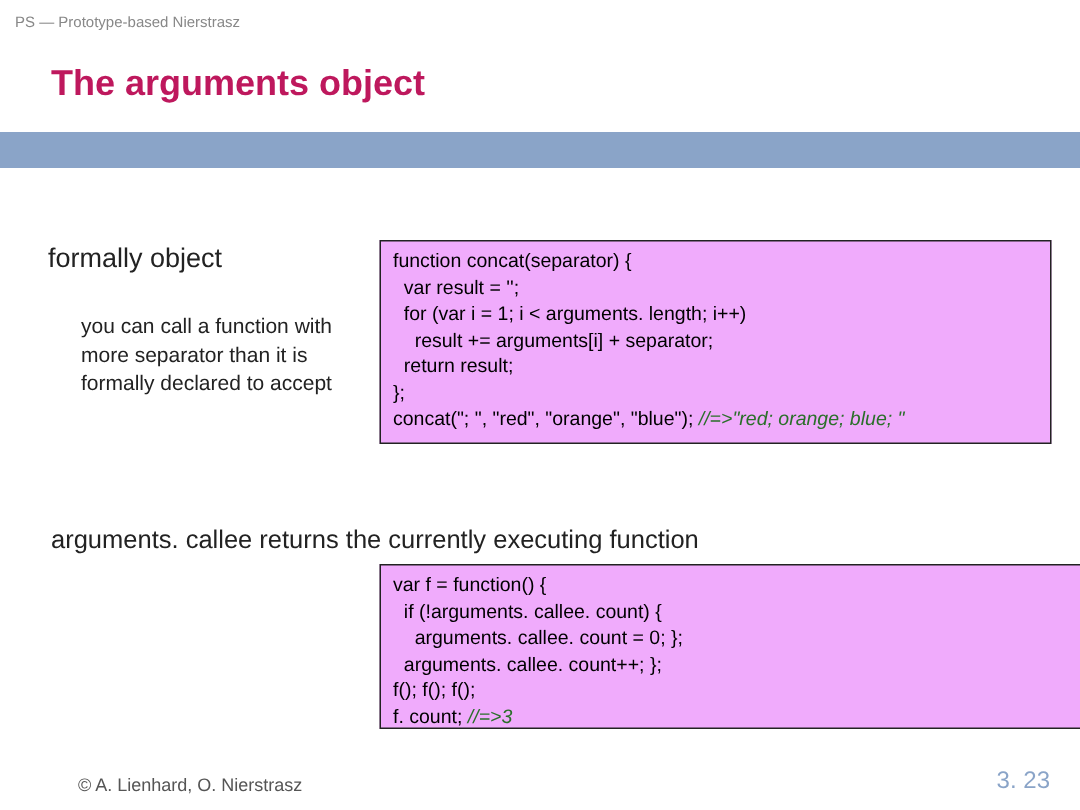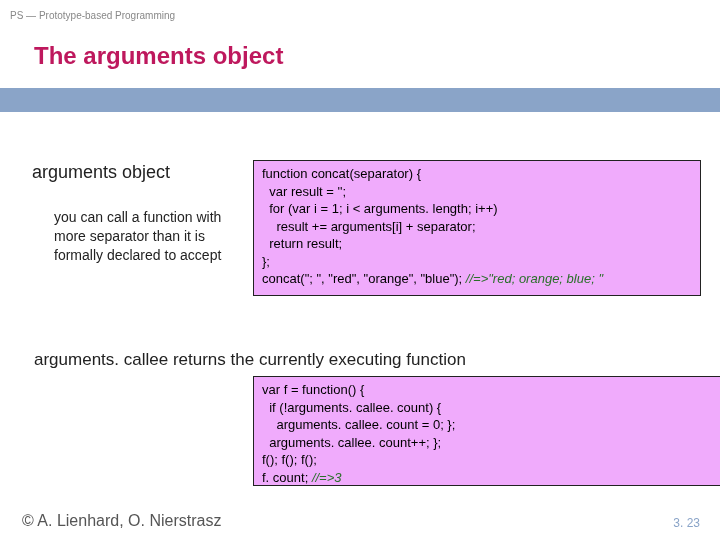--- a/index.html
+++ b/index.html
@@ -83,42 +83,42 @@
     width: 504px;
     height: 110px;
   }
   .comment {
     color: #2a6f2a;
     font-style: italic;
   }
   .footer-left {
     position: absolute;
     bottom: 10px;
-    left: 22px;
-    font-size: 16px;
+    left: 52px;
+    font-size: 12px;
     color: #555;
   }
   .footer-right {
     position: absolute;
     bottom: 10px;
     right: 20px;
-    font-size: 12px;
+    font-size: 16px;
     color: #8aa4c8;
   }
 </style>
 </head>
 <body>
 
-<div class="header-label">PS — Prototype-based Programming</div>
+<div class="header-label">PS — Prototype-based Nierstrasz</div>
 
 <div class="title">The arguments object</div>
 
 <div class="band"></div>
 
-<div class="section-title">arguments object</div>
+<div class="section-title">formally object</div>
 <div class="section-desc">you can call a function with more separator than it is formally declared to accept</div>
 
 <div id="code-box-1" class="code-box"><span>function concat(separator) {</span>
 <span>  var result = '';</span>
 <span>  for (var i = 1; i &lt; arguments. length; i++)</span>
 <span>    result += arguments[i] + separator;</span>
 <span>  return result;</span>
 <span>};</span>
 <span>concat("; ", "red", "orange", "blue"); </span><span class="comment">//=&gt;"red; orange; blue; "</span></div>
 

